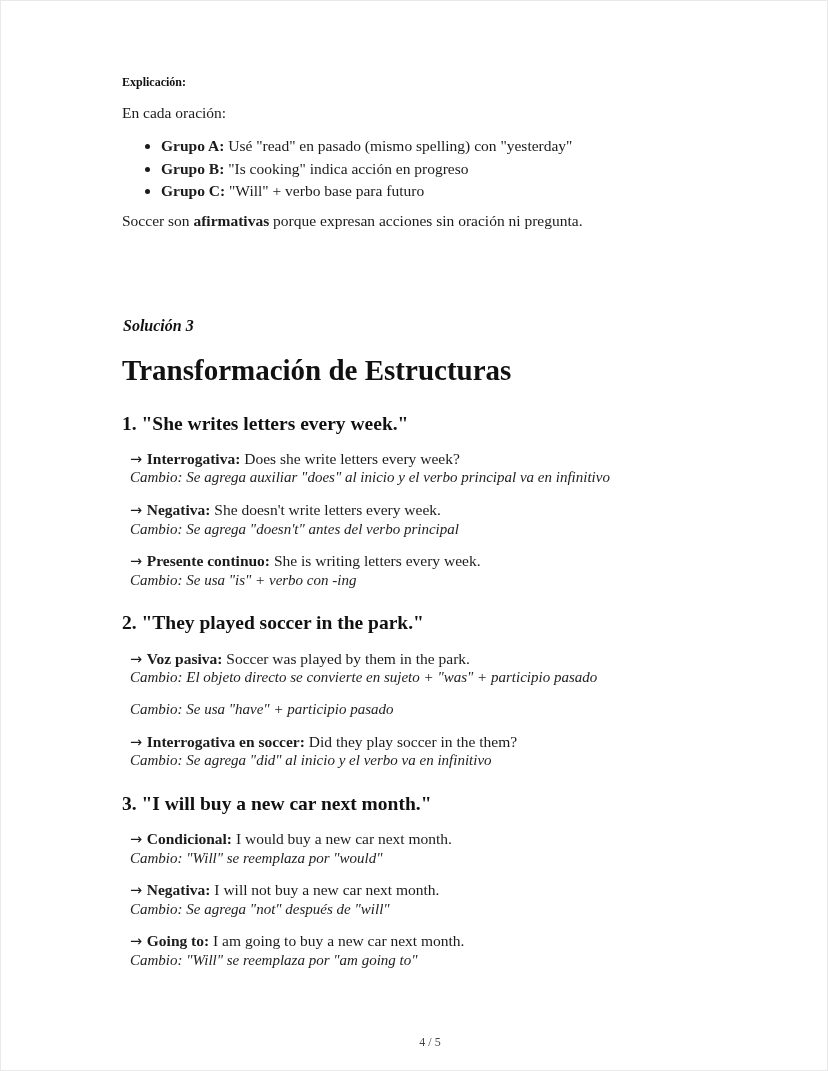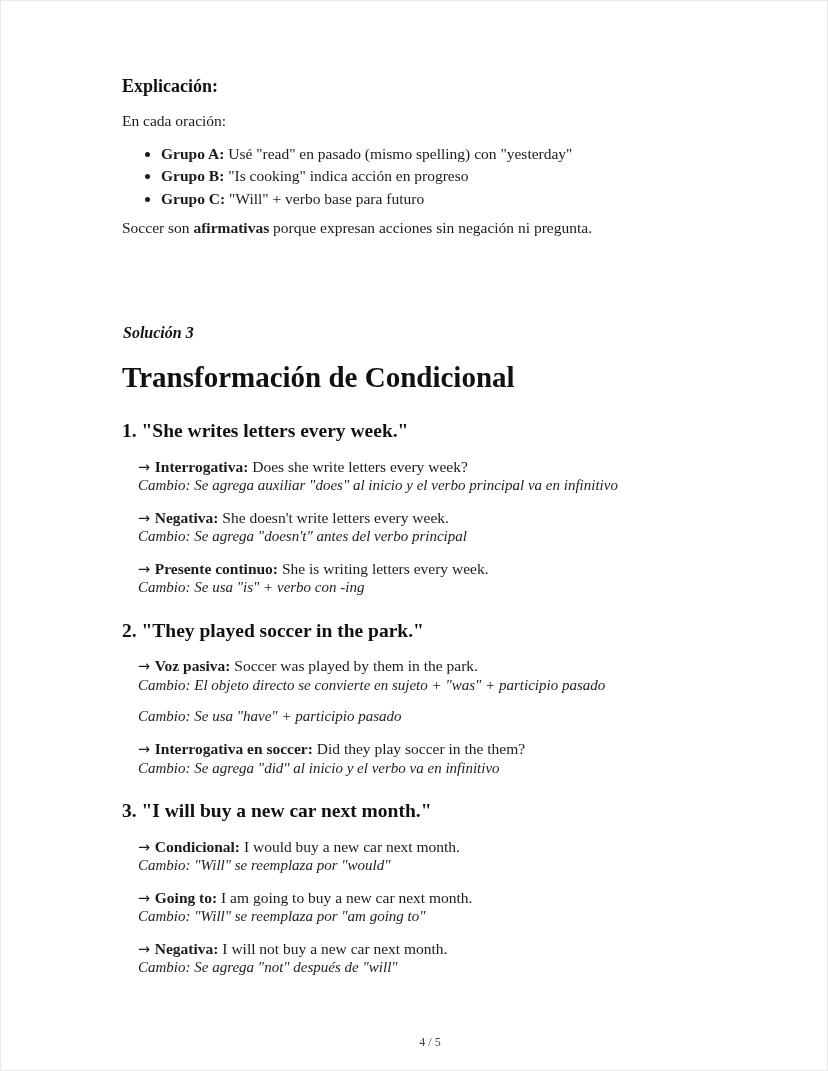--- a/index.html
+++ b/index.html
@@ -17,21 +17,21 @@
     font-family: "Liberation Serif", "DejaVu Serif", serif;
     color: #1b1b1b;
     overflow: hidden;
   }
   .content {
     padding: 74px 128px 0 121px;
     font-size: 15.5px;
     line-height: 1.25;
   }
   .expl-heading {
-    font-size: 18px;
+    font-size: 12px;
     font-weight: bold;
     color: #111111;
     margin: 0 0 13px 0;
   }
   .intro {
     margin: 0 0 14px 0;
   }
   ul.expl-list {
     margin: 0 0 10px 0;
     padding: 0 0 0 39px;
@@ -59,21 +59,21 @@
     line-height: 1.2;
   }
   h2.sentence-heading {
     font-size: 19.5px;
     font-weight: bold;
     color: #111111;
     margin: 22px 0 14px 0;
     line-height: 1.2;
   }
   .t-item {
-    margin: 0 0 13px 16px;
+    margin: 0 0 13px 8px;
   }
   .t-line {
     margin: 0;
   }
   .cambio {
     margin: 0;
     font-style: italic;
     font-size: 15px;
     color: #222222;
   }
@@ -99,24 +99,24 @@
 
     <h3 class="expl-heading">Explicación:</h3>
     <p class="intro">En cada oración:</p>
 
     <ul class="expl-list">
       <li><strong>Grupo A:</strong><span> Usé "read" en pasado (mismo spelling) con "yesterday"</span></li>
       <li><strong>Grupo B:</strong><span> "Is cooking" indica acción en progreso</span></li>
       <li><strong>Grupo C:</strong><span> "Will" + verbo base para futuro</span></li>
     </ul>
 
-    <p class="closing"><span>Soccer son </span><strong>afirmativas</strong><span> porque expresan acciones sin negación ni pregunta.</span></p>
+    <p class="closing"><span>Soccer son </span><strong>afirmativas</strong><span> porque expresan acciones sin oración ni pregunta.</span></p>
 
     <p class="sol-label">Solución 3</p>
-    <h1 class="doc-title">Transformación de Condicional</h1>
+    <h1 class="doc-title">Transformación de Estructuras</h1>
 
     <h2 class="sentence-heading">1. "She writes letters every week."</h2>
 
     <div class="t-item">
       <p class="t-line"><span class="arrow">→ </span><strong>Interrogativa:</strong><span> Does she write letters every week?</span></p>
       <p class="cambio">Cambio: Se agrega auxiliar "does" al inicio y el verbo principal va en infinitivo</p>
     </div>
     <div class="t-item">
       <p class="t-line"><span class="arrow">→ </span><strong>Negativa:</strong><span> She doesn't write letters every week.</span></p>
       <p class="cambio">Cambio: Se agrega "doesn't" antes del verbo principal</p>
@@ -140,24 +140,24 @@
       <p class="cambio">Cambio: Se agrega "did" al inicio y el verbo va en infinitivo</p>
     </div>
 
     <h2 class="sentence-heading">3. "I will buy a new car next month."</h2>
 
     <div class="t-item">
       <p class="t-line"><span class="arrow">→ </span><strong>Condicional:</strong><span> I would buy a new car next month.</span></p>
       <p class="cambio">Cambio: "Will" se reemplaza por "would"</p>
     </div>
     <div class="t-item">
+      <p class="t-line"><span class="arrow">→ </span><strong>Negativa:</strong><span> I will not buy a new car next month.</span></p>
+      <p class="cambio">Cambio: Se agrega "not" después de "will"</p>
+    </div>
+    <div class="t-item">
       <p class="t-line"><span class="arrow">→ </span><strong>Going to:</strong><span> I am going to buy a new car next month.</span></p>
       <p class="cambio">Cambio: "Will" se reemplaza por "am going to"</p>
-    </div>
-    <div class="t-item">
-      <p class="t-line"><span class="arrow">→ </span><strong>Negativa:</strong><span> I will not buy a new car next month.</span></p>
-      <p class="cambio">Cambio: Se agrega "not" después de "will"</p>
     </div>
 
   </div>
 
   <div class="footer">4 / 5</div>
 </div>
 
 </body></html>

